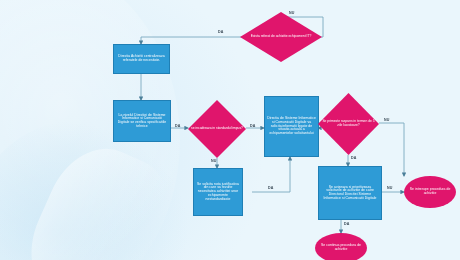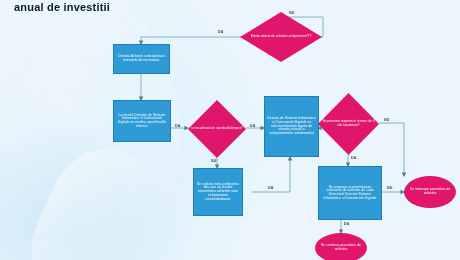--- a/index.html
+++ b/index.html
@@ -60,21 +60,20 @@
 </style>
 </head>
 <body>
 
 <div id="stage">
 
   <div class="swoosh a"></div>
   <div class="swoosh b"></div>
   <div class="swoosh c"></div>
 
-  <h1 id="title">anual de investitii</h1>
 
   <svg id="edges" viewBox="0 0 460 260">
     <defs>
       <marker id="ah" markerWidth="5" markerHeight="5" refX="4" refY="2.5" orient="auto">
         <path d="M0,0 L5,2.5 L0,5 z" fill="#4b7f99"></path>
       </marker>
     </defs>
     <g stroke="#7ba9c0" stroke-width="0.9" fill="none" marker-end="url(#ah)">
 
       <path d="M303,37 L323,37 L323,17 L281,17 L281,23" stroke="#7ba9c0"></path>

